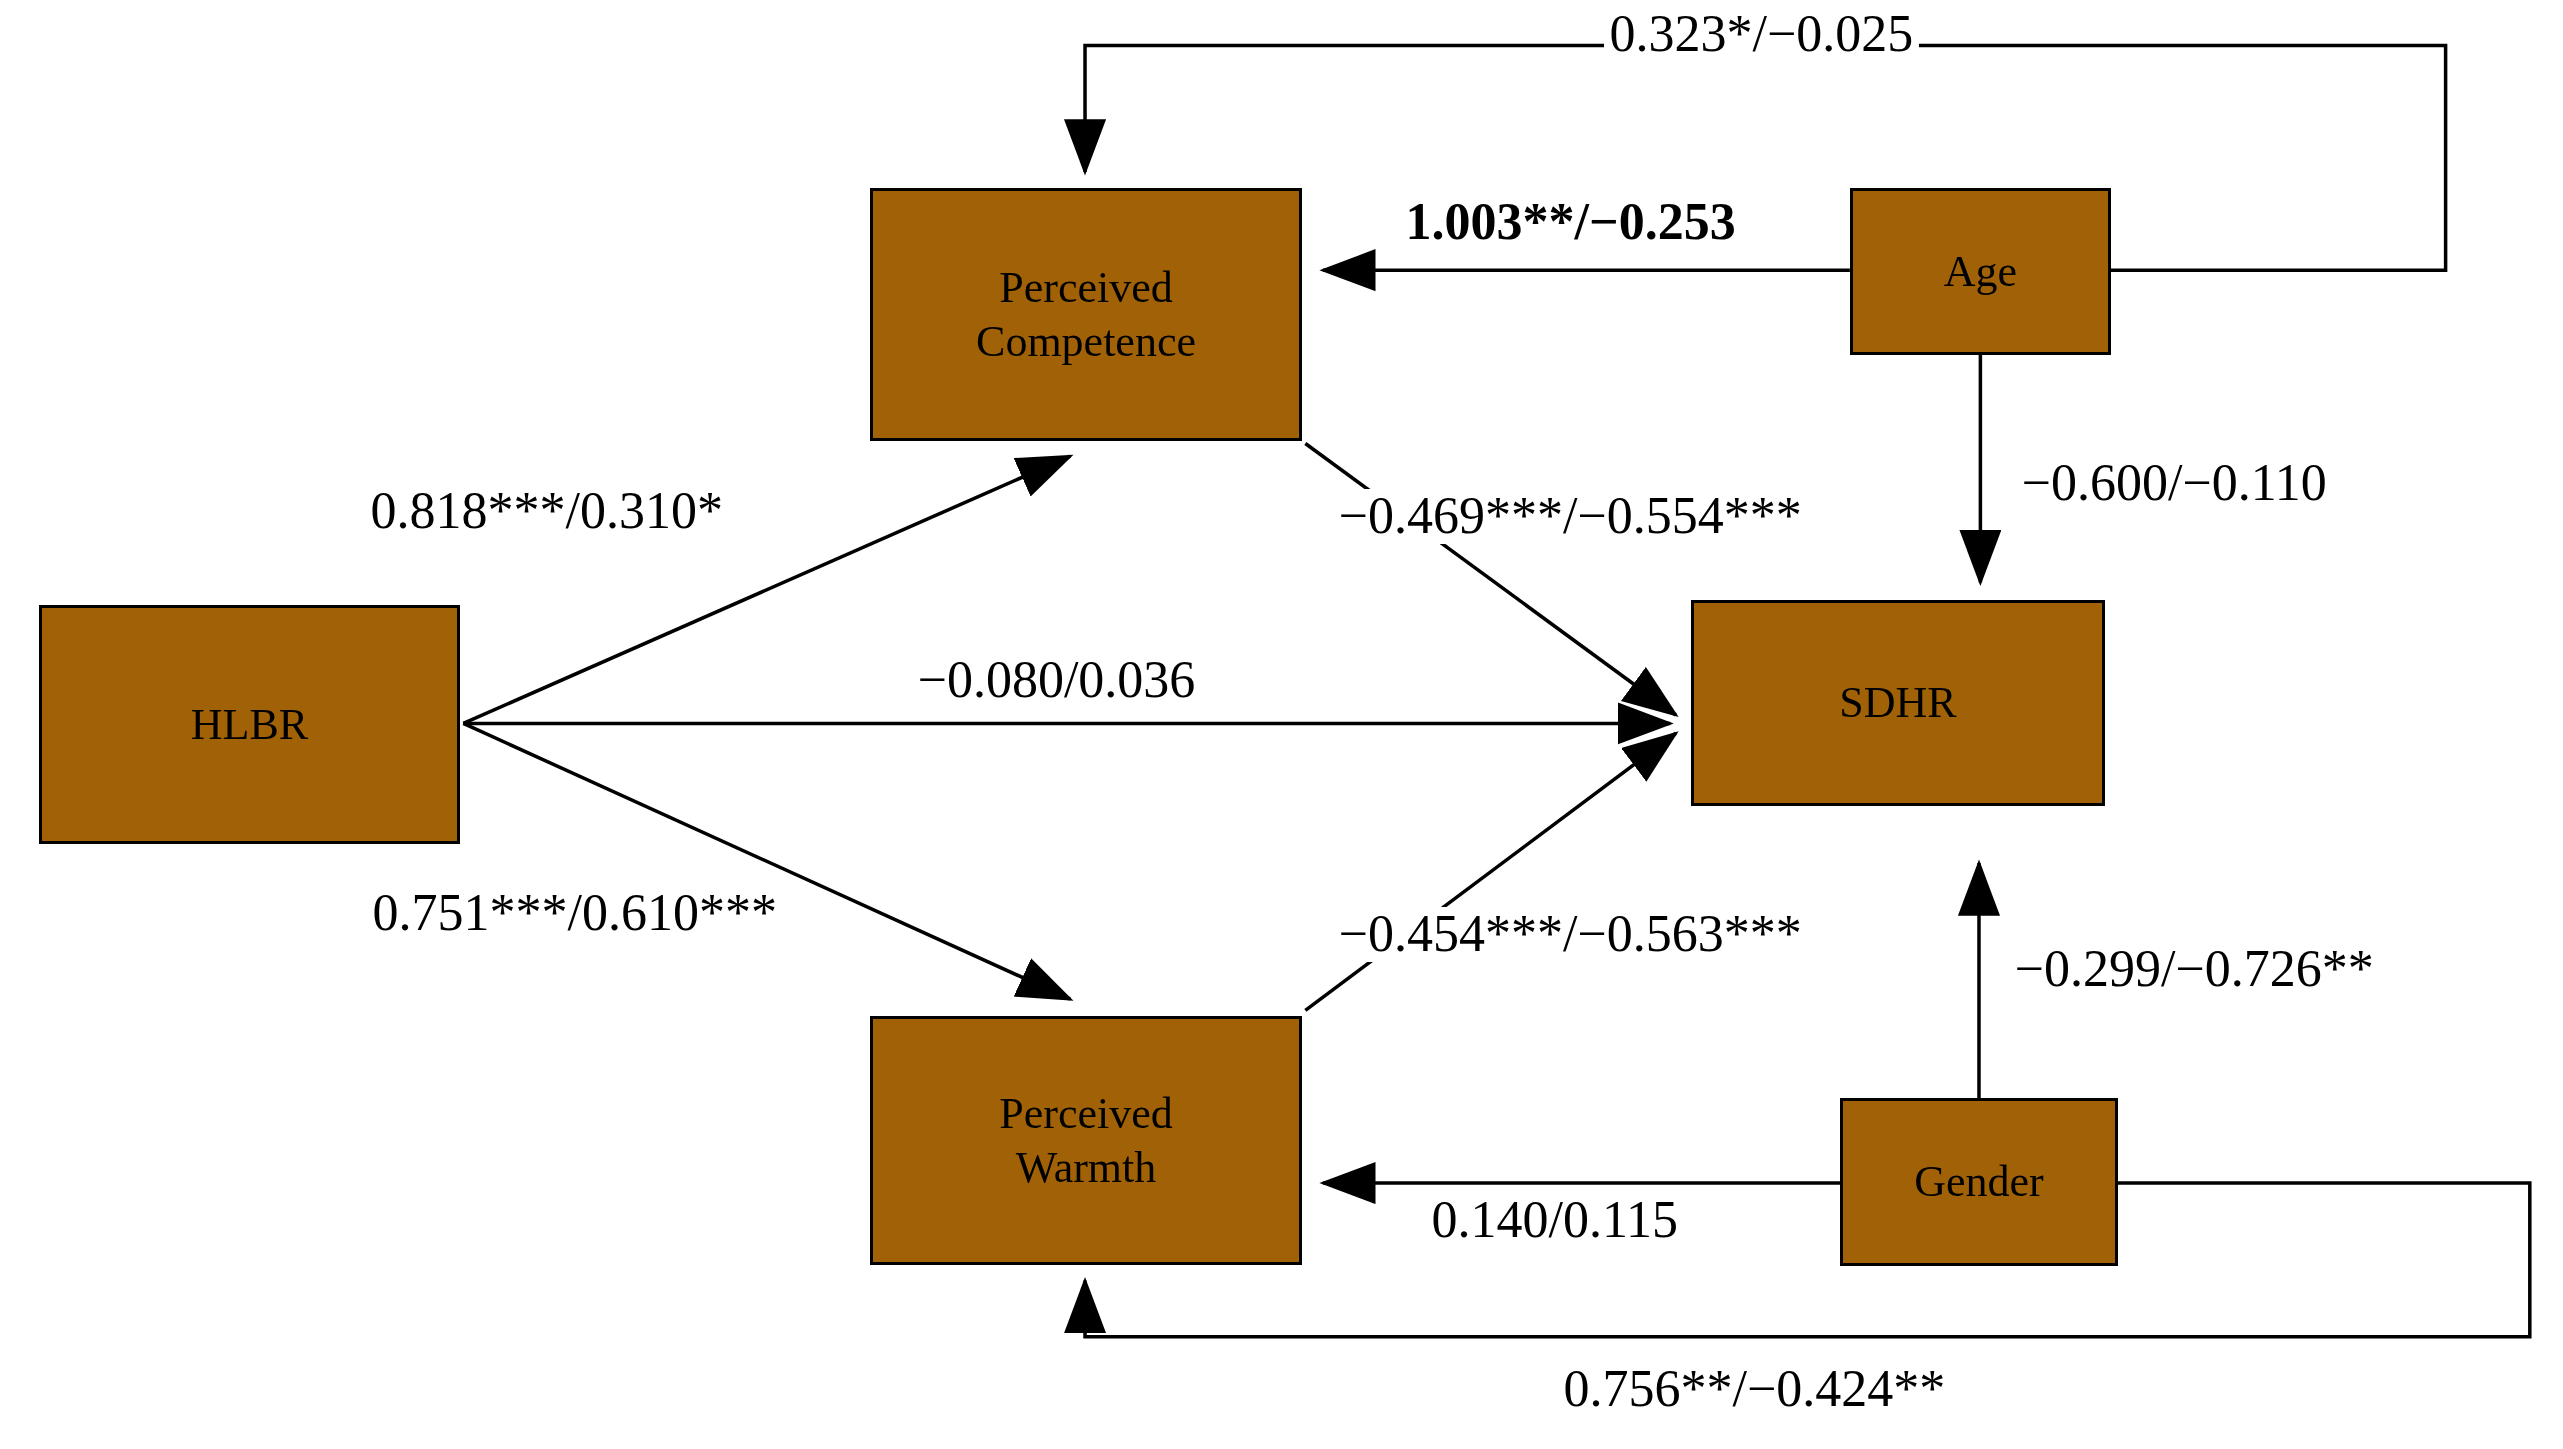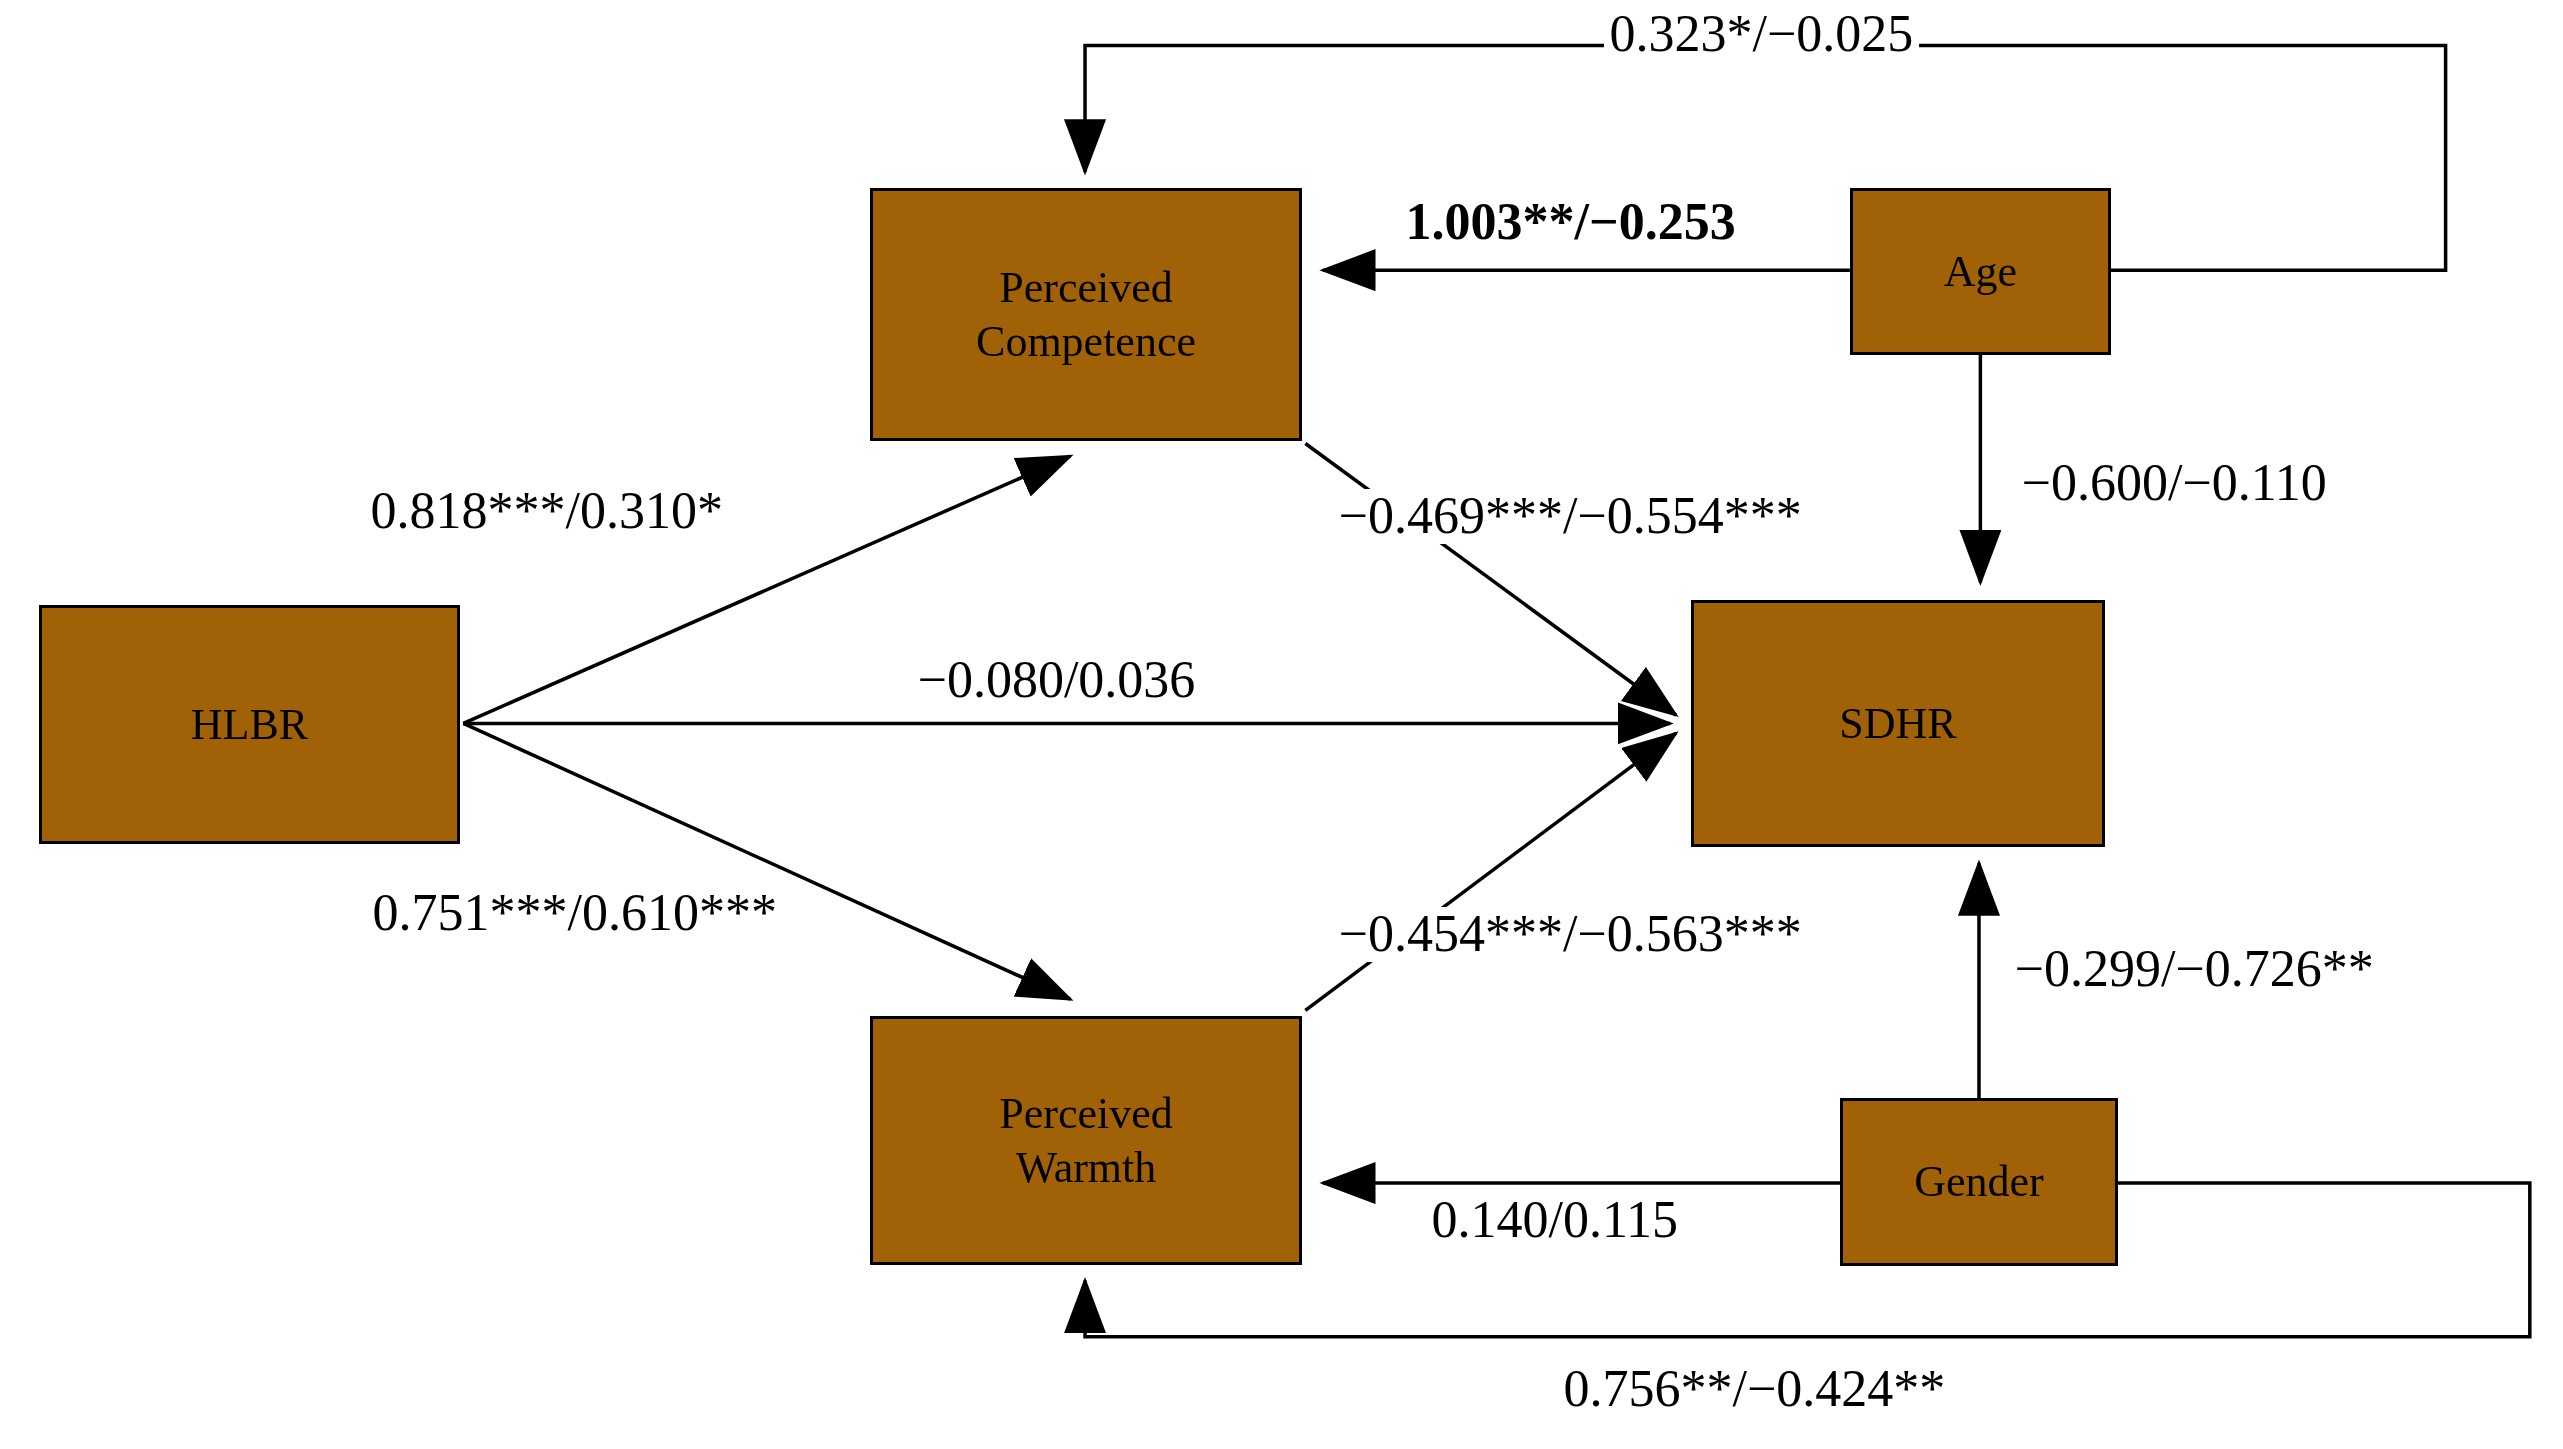--- a/index.html
+++ b/index.html
@@ -102,21 +102,21 @@
   <div class="node-box" style="left:870px; top:188px; width:432px; height:253px;">
     <span class="node-label">Perceived
 Competence</span>
   </div>
 
   <div class="node-box" style="left:870px; top:1016px; width:432px; height:249px;">
     <span class="node-label">Perceived
 Warmth</span>
   </div>
 
-  <div class="node-box" style="left:1691px; top:600px; width:414px; height:247px;">
+  <div class="node-box" style="left:1691px; top:600px; width:414px; height:206px;">
     <span class="node-label">SDHR</span>
   </div>
 
   <div class="node-box" style="left:1840px; top:1098px; width:278px; height:168px;">
     <span class="node-label">Gender</span>
   </div>
 
   <div class="node-box" style="left:1850px; top:188px; width:261px; height:167px;">
     <span class="node-label">Age</span>
   </div>

